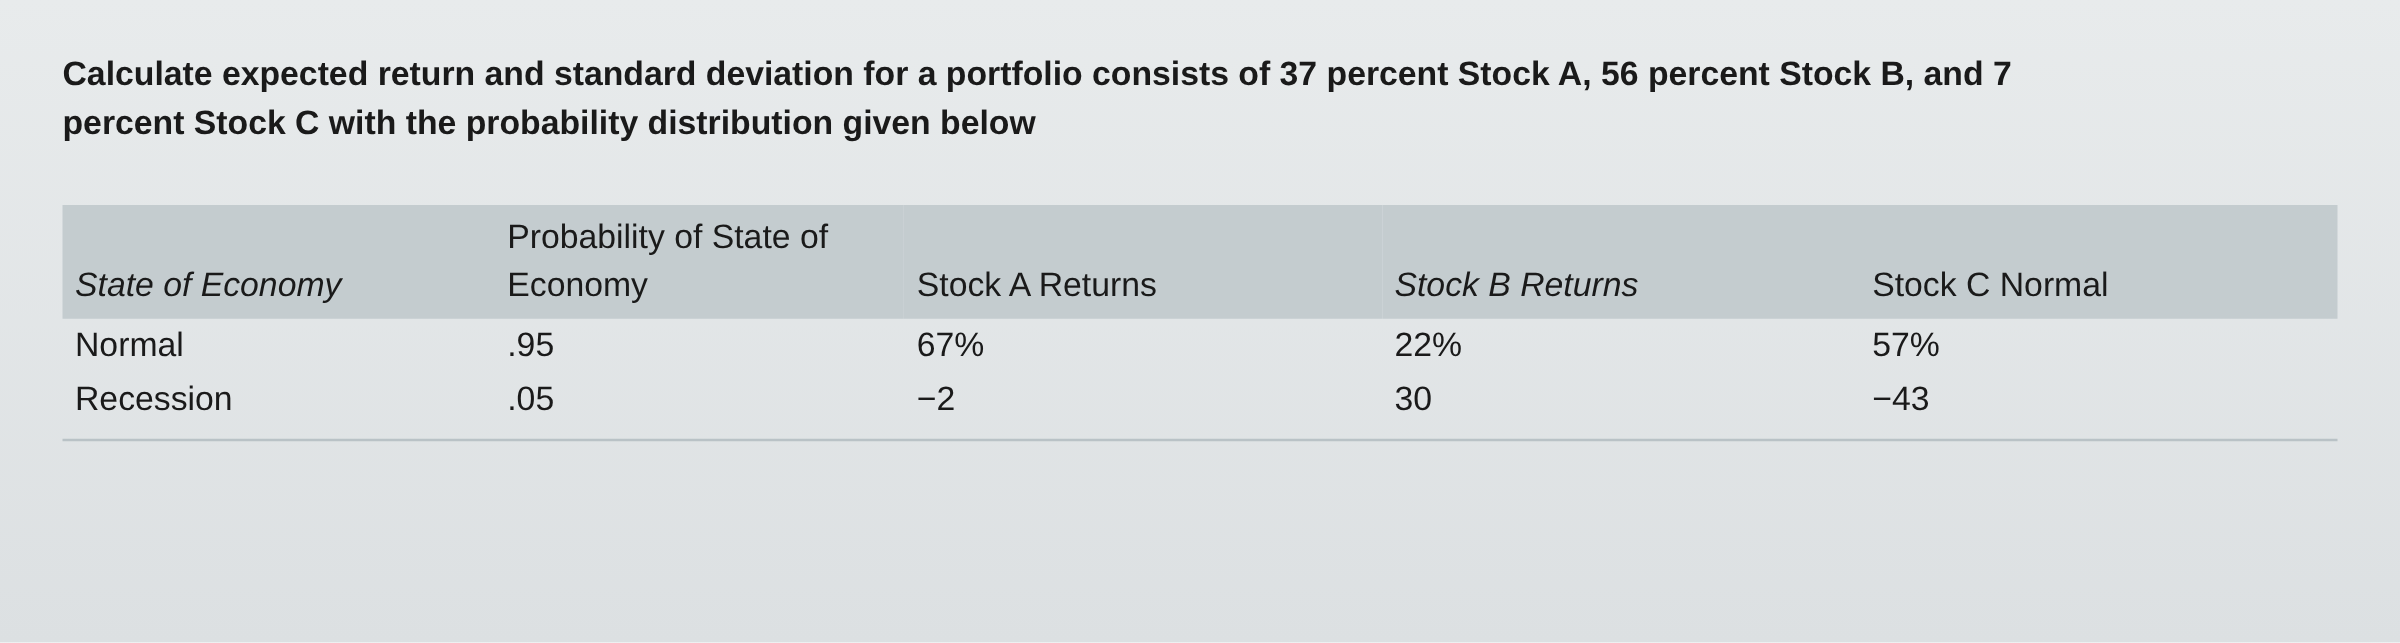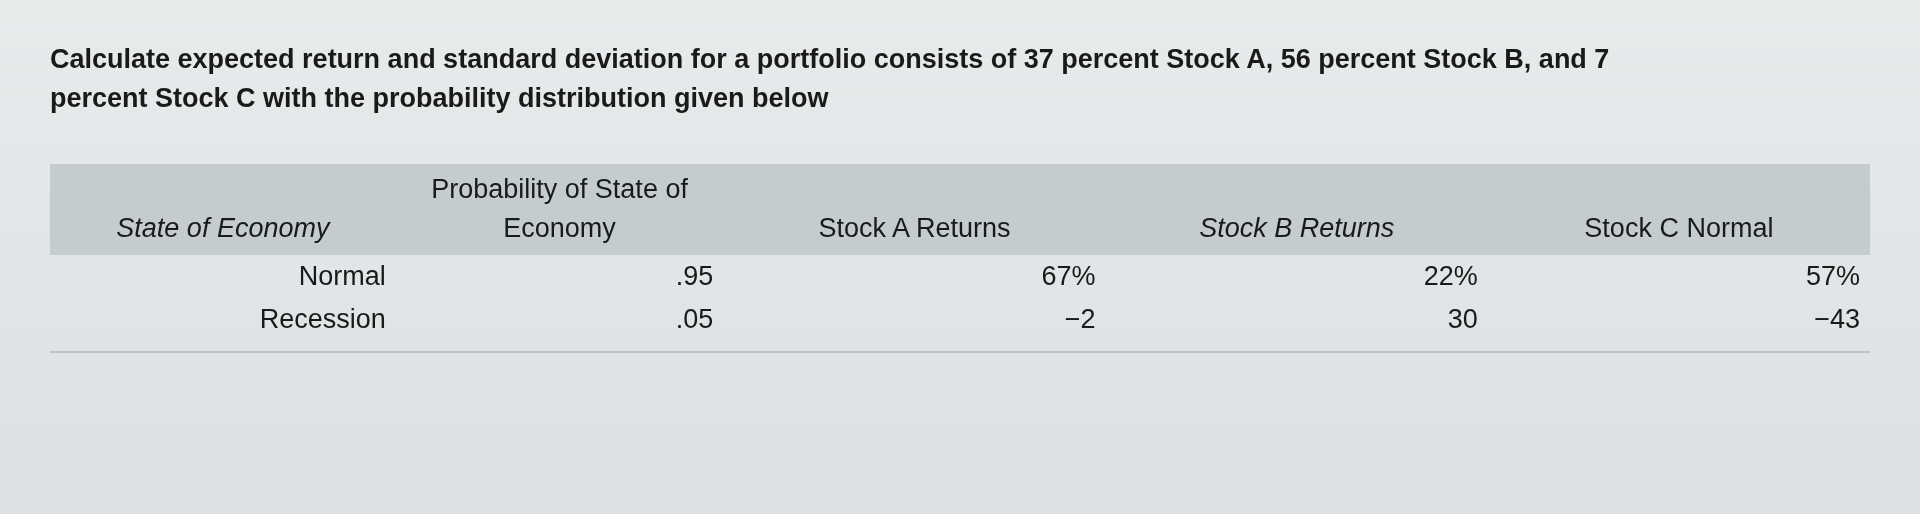--- a/index.html
+++ b/index.html
@@ -25,26 +25,26 @@
     .data-table {
       width: 100%;
       border-collapse: collapse;
     }
     .data-table thead tr {
       background-color: #c4cccf;
     }
     .data-table th {
       font-weight: normal;
       padding: 6px 10px;
-      text-align: center;
+      text-align: left;
       vertical-align: bottom;
     }
     .data-table td {
       padding: 2px 10px;
-      text-align: right;
+      text-align: left;
     }
     .col-state { width: 19%; font-style: italic; }
     .col-prob { width: 18%; }
     .col-a { width: 21%; }
     .col-b { width: 21%; font-style: italic; }
     .col-c { width: 21%; }
     .table-wrap {
       border-bottom: 2px solid #b9c2c6;
       padding-bottom: 10px;
       margin-bottom: 6px;

